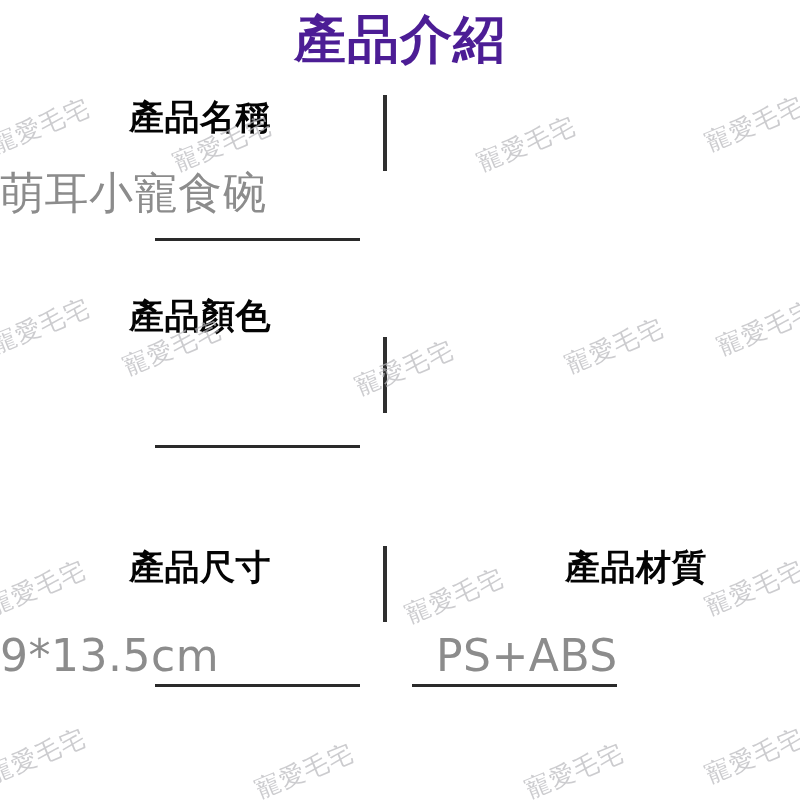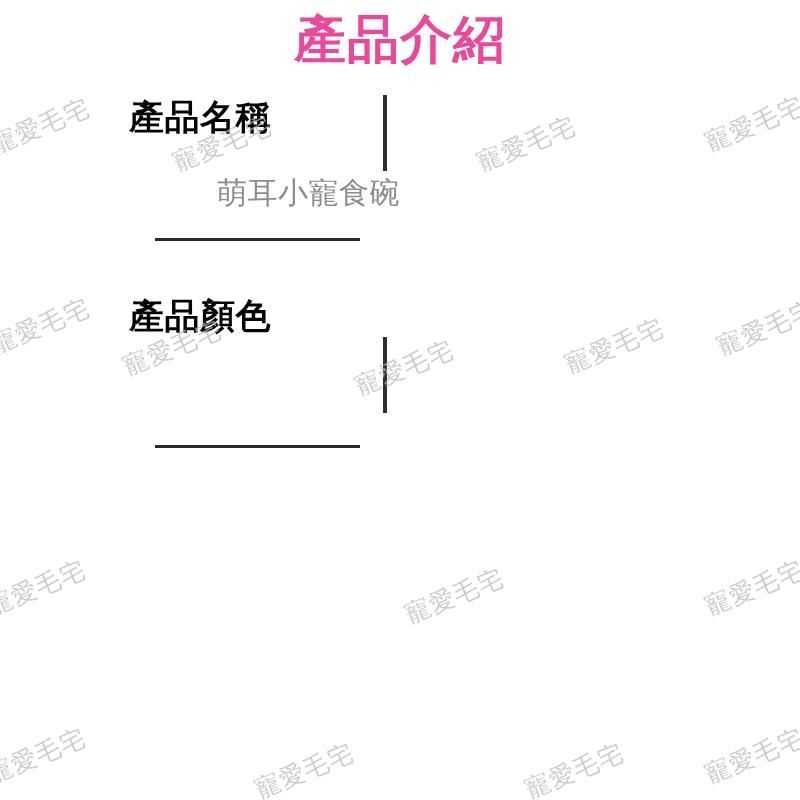--- a/index.html
+++ b/index.html
@@ -50,21 +50,21 @@
   }
 
   #page-title {
     position: absolute;
     left: 0;
     top: 8px;
     width: 800px;
     text-align: center;
     font-size: 52px;
     font-weight: bold;
-    color: #ec4899;
+    color: #4c1d95;
     letter-spacing: 1px;
     line-height: 62px;
   }
 
   .spec-grid {
     position: absolute;
     left: 0;
     top: 90px;
     width: 800px;
   }
@@ -96,22 +96,22 @@
     line-height: 42px;
   }
   .spec-row.r1 .cell-header { top: 6px; }
   .spec-row.r2 .cell-header { top: 0px; }
   .spec-row.r3 .cell-header { top: 48px; }
 
   .cell-value {
     position: absolute;
     left: 0;
     width: 400px;
-    text-align: right;
-    font-size: 30px;
+    text-align: left;
+    font-size: 44px;
     font-weight: 400;
     color: #8c8c8c;
     letter-spacing: 0.5px;
     line-height: 40px;
   }
   .spec-row.r1 .cell-value { top: 83px; }
   .spec-row.r2 .cell-value { top: 100px; }
   .spec-row.r3 .cell-value { top: 138px; }
 
   
@@ -163,20 +163,33 @@
     </div>
 
     <div class="spec-row r2">
       <div class="spec-cell left">
         <div class="cell-header">產品顏色</div>
         <div class="cell-rule"></div>
       </div>
       <div class="col-divider"></div>
     </div>
 
+    <div class="spec-row r3">
+      <div class="spec-cell left">
+        <div class="cell-header">產品尺寸</div>
+        <div class="cell-value">9*13.5cm</div>
+        <div class="cell-rule"></div>
+      </div>
+      <div class="spec-cell right">
+        <div class="cell-header">產品材質</div>
+        <div class="cell-value">PS+ABS</div>
+        <div class="cell-rule"></div>
+      </div>
+      <div class="col-divider"></div>
+    </div>
 
   </div>
 </div>
 
 <div id="watermark-layer">
     <div class="wm" style="left: -14px; top: 130px; color: rgb(185, 185, 189); transform: rotate(-22deg);">寵愛毛宅</div>
     <div class="wm" style="left: 168px; top: 148px; color: rgb(185, 185, 189); transform: rotate(-22deg);">寵愛毛宅</div>
     <div class="wm" style="left: 472px; top: 148px; color: rgb(185, 185, 189); transform: rotate(-22deg);">寵愛毛宅</div>
     <div class="wm" style="left: 700px; top: 128px; color: rgb(185, 185, 189); transform: rotate(-22deg);">寵愛毛宅</div>
     <div class="wm" style="left: -14px; top: 330px; color: rgb(185, 185, 189); transform: rotate(-22deg);">寵愛毛宅</div>

